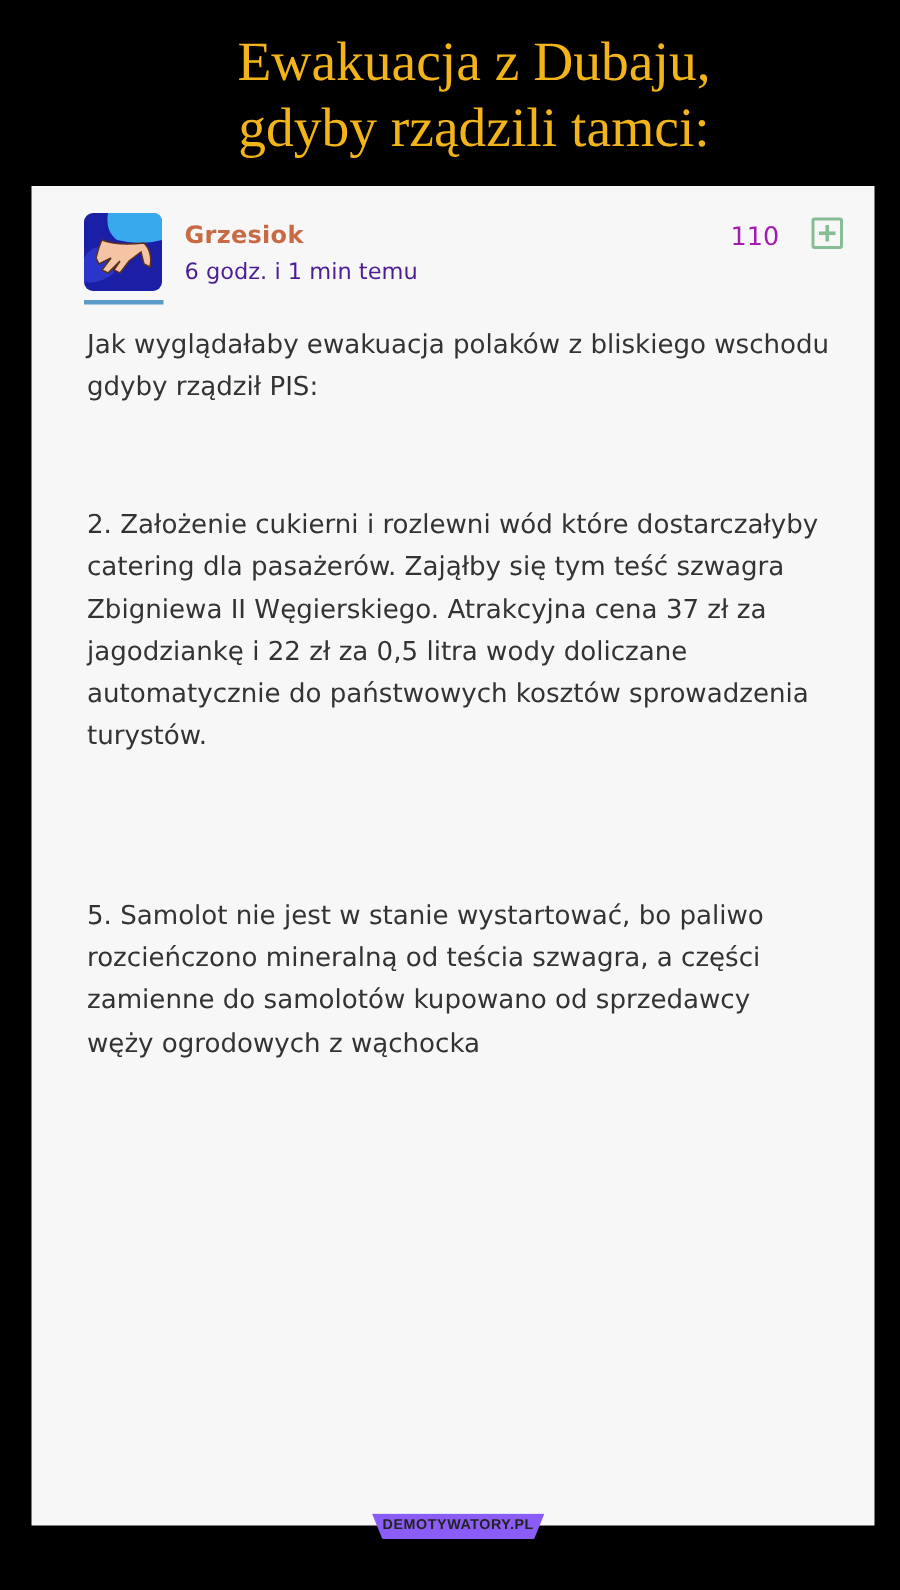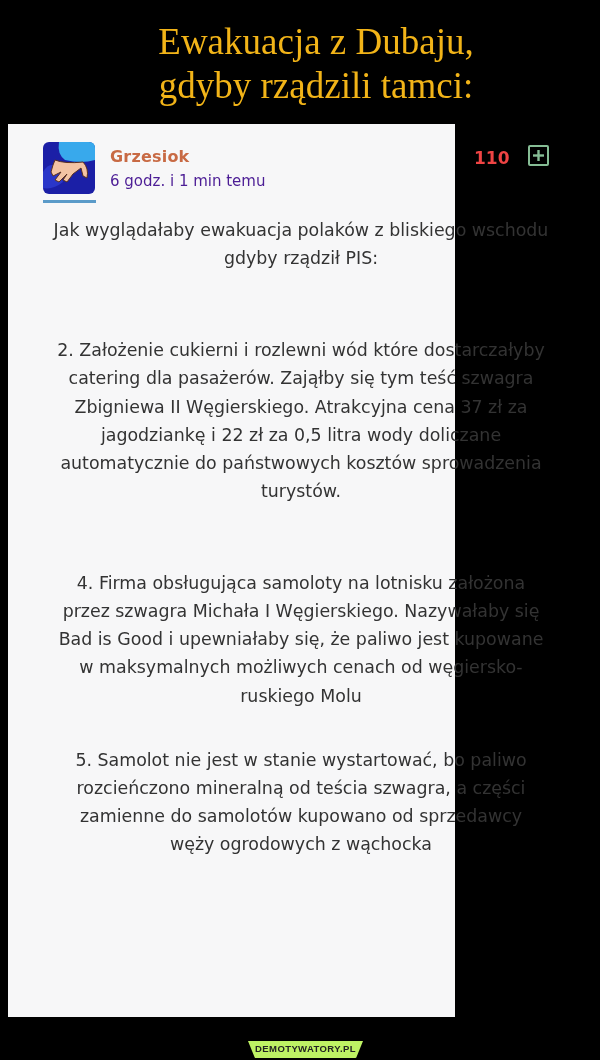--- a/index.html
+++ b/index.html
@@ -5,57 +5,56 @@
     html, body { margin: 0; padding: 0; }
     body {
       width: 600px; height: 1060px; background: #000; position: relative; overflow: hidden;
       font-family: "DejaVu Sans", sans-serif;
     }
     .headline {
       position: absolute; left: 16px; top: 20px; width: 600px; text-align: center;
       font-family: "Liberation Serif", serif; color: #f2b418; font-size: 37px; line-height: 44px;
     }
     .card {
-      position: absolute; left: 8px; top: 124px; width: 447px; height: 893px;
+      position: absolute; left: 21px; top: 124px; width: 562px; height: 893px;
       background: #f7f7f8;
-      text-align: center;
     }
     .avatar {
       position: absolute; left: 35px; top: 18px; width: 52px; height: 52px;
     }
     .avatar-underline {
       position: absolute; left: 35px; top: 76px; width: 53px; height: 3px; background: #5b9bc9;
     }
     .author {
       position: absolute; left: 102px; top: 23px; color: #c86a44; font-size: 16px; font-weight: bold;
       font-family: "DejaVu Sans", sans-serif; letter-spacing: 0.2px;
     }
     .time {
       position: absolute; left: 102px; top: 48px; color: #4c1d95; font-size: 15px;
     }
     .score {
-      position: absolute; left: 466px; top: 24px; color: #ef4444; font-size: 17px; font-weight: bold;
+      position: absolute; left: 466px; top: 24px; color: #a21caf; font-size: 17px;
     }
     .plus-btn {
       position: absolute; left: 520px; top: 21px; width: 21px; height: 21px;
       border: 2px solid #86bd95; border-radius: 2px; box-sizing: border-box;
       display: flex; align-items: center; justify-content: center;
     }
     .body-text {
       position: absolute; left: 33px; top: 88px; width: 520px;
       color: #333; font-size: 17.4px; line-height: 28.1px;
     }
     .body-text p { margin: 4px; white-space: pre-line; }
     .body-text .gap { height: 28.1px; }
     .watermark {
       position: absolute; left: 248px; top: 1009px; width: 115px; height: 17px;
-      background: #bef264; border-radius: 0 0 8px 8px;
+      background: #8b5cf6; border-radius: 0 0 8px 8px;
       clip-path: polygon(0 0, 100% 0, 94% 100%, 6% 100%);
       text-align: center; font-family: "Liberation Sans", sans-serif; font-weight: bold;
-      font-size: 9.5px; line-height: 15px; color: #222; letter-spacing: 0.4px; margin-top: 32px;
+      font-size: 9.5px; line-height: 15px; color: #222; letter-spacing: 0.4px;
     }
   </style>
 </head>
 <body>
 
 <div class="headline">
   <div>Ewakuacja z Dubaju,</div>
   <div>gdyby rządzili tamci:</div>
 </div>
 
@@ -87,25 +86,20 @@
     <div class="gap"></div>
     <div class="gap"></div>
     <p>2. Założenie cukierni i rozlewni wód które dostarczałyby
 catering dla pasażerów. Zająłby się tym teść szwagra
 Zbigniewa II Węgierskiego. Atrakcyjna cena 37 zł za
 jagodziankę i 22 zł za 0,5 litra wody doliczane
 automatycznie do państwowych kosztów sprowadzenia
 turystów.</p>
     <div class="gap"></div>
     <div class="gap"></div>
-    <p>4. Firma obsługująca samoloty na lotnisku założona
-przez szwagra Michała I Węgierskiego. Nazywałaby się
-Bad is Good i upewniałaby się, że paliwo jest kupowane
-w maksymalnych możliwych cenach od węgiersko-
-ruskiego Molu</p>
     <div class="gap"></div>
     <p>5. Samolot nie jest w stanie wystartować, bo paliwo
 rozcieńczono mineralną od teścia szwagra, a części
 zamienne do samolotów kupowano od sprzedawcy
 węży ogrodowych z wąchocka</p>
   </div>
 </div>
 
 <div class="watermark">DEMOTYWATORY.PL</div>
 

